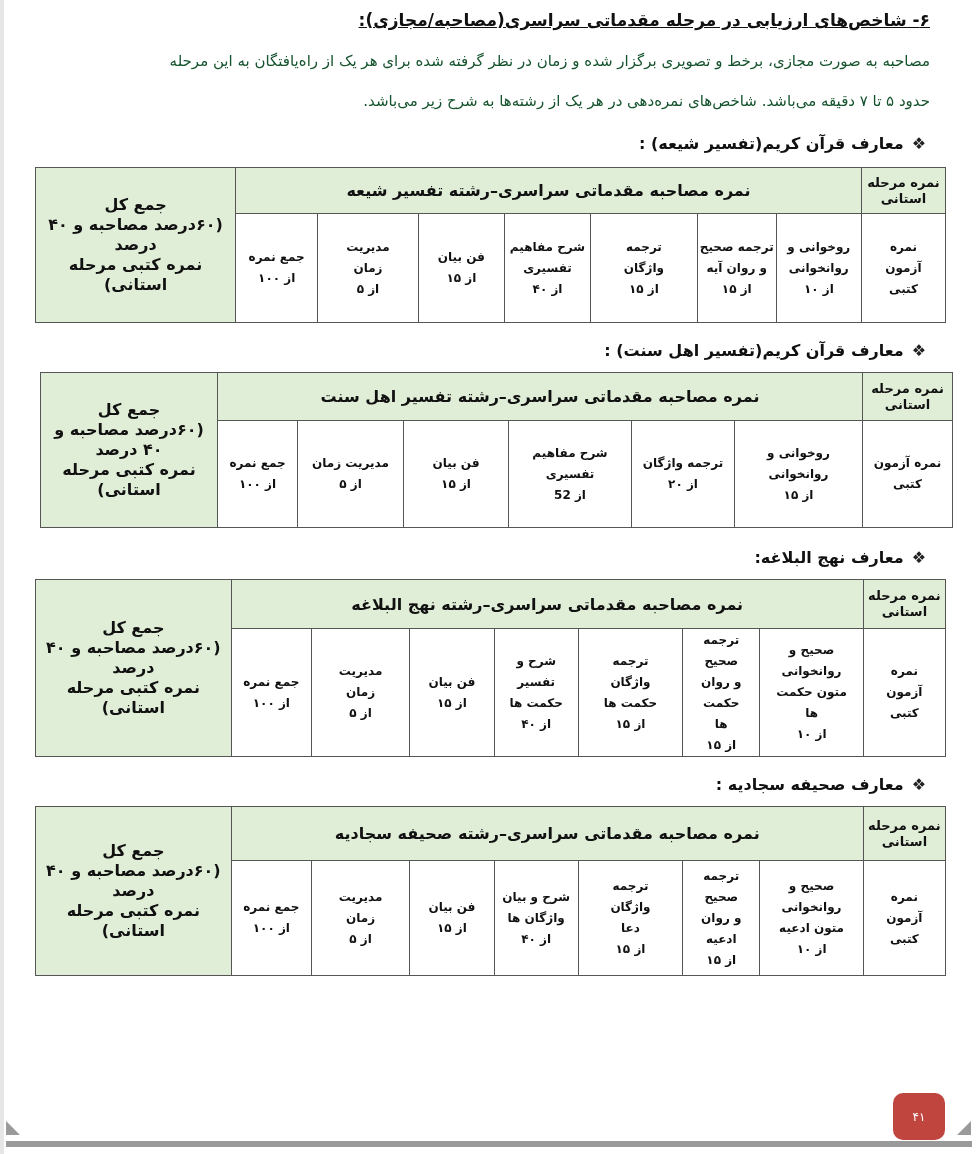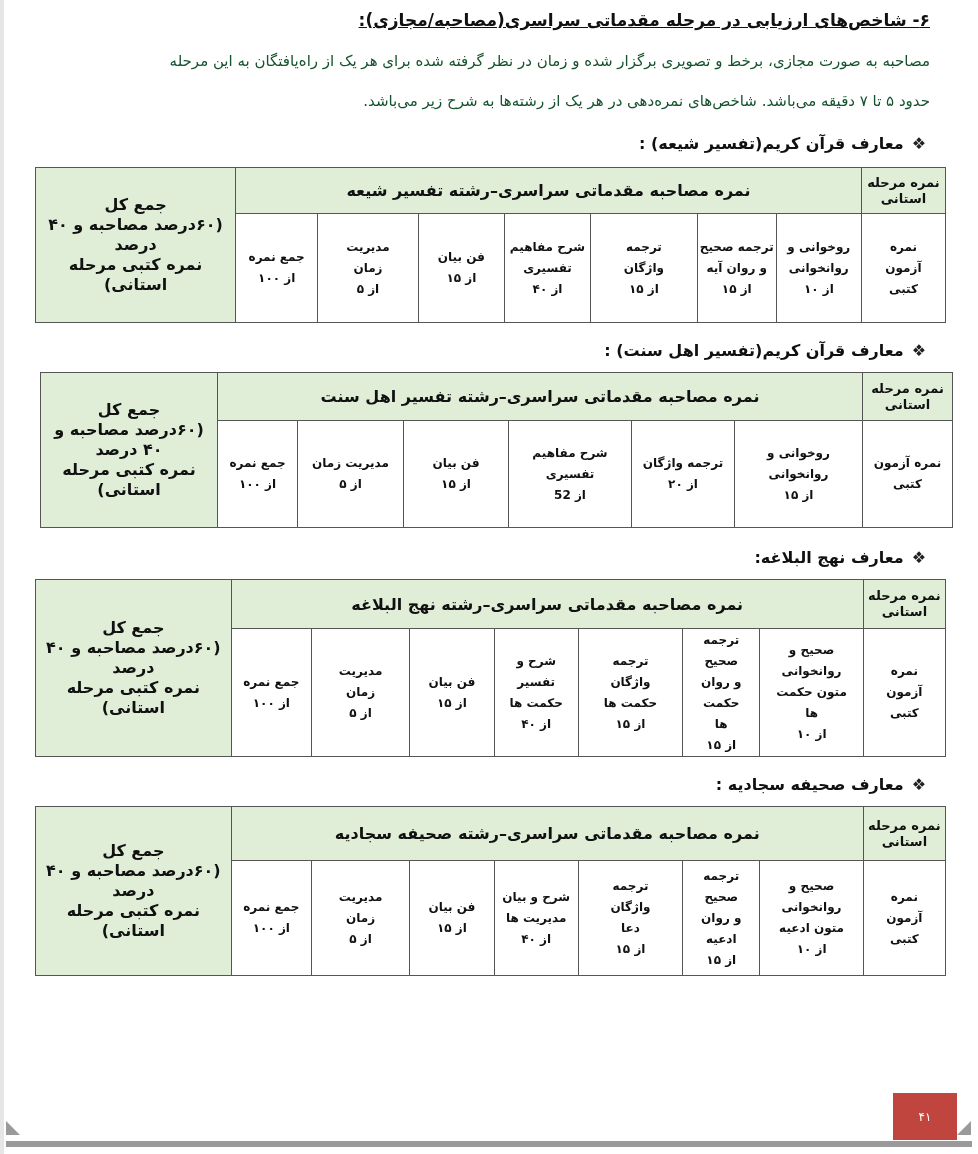--- a/index.html
+++ b/index.html
@@ -27,22 +27,22 @@
   }
   table.grade td {
     border:1.5px solid #555; text-align:center; vertical-align:middle; padding:0 2px;
     font-size:12px; line-height:21px;
   }
   table.grade td.green { background:#e0eed8; }
   table.grade td.phase { font-size:13px; line-height:16px; }
   table.grade td.title { font-size:16px; }
   table.grade td.total { font-size:16px; line-height:20px;margin-top:35px; }
   .pagebox {
-    position:absolute; left:893px; top:1093px; width:64px; height:47px; background:#c0453e;
-    color:#fff; font-size:12px; display:flex; align-items:center; justify-content:center;
+    position:absolute; left:893px; top:1093px; width:52px; height:47px; background:#c0453e;
+    color:#fff; font-size:12px; display:flex; align-items:center; justify-content:center;border-radius:10px;
   }
   .bottom-bar { position:absolute; left:6px; top:1141px; width:966px; height:6px; background:#9a9a9a; }
   .corner-left {
     position:absolute; left:6px; top:1121px; width:0; height:0;
     border-left:14px solid #9a9a9a; border-top:14px solid transparent;
   }
   .corner-right {
     position:absolute; left:957px; top:1121px; width:0; height:0;
     border-right:14px solid #9a9a9a; border-top:14px solid transparent;
   }
@@ -315,21 +315,21 @@
           <span class="cell-line">از ۱۵</span>
         </td>
     <td>
           <span class="cell-line">ترجمه</span>
           <span class="cell-line">واژگان</span>
           <span class="cell-line">دعا</span>
           <span class="cell-line">از ۱۵</span>
         </td>
     <td>
           <span class="cell-line">شرح و بیان</span>
-          <span class="cell-line">مدیریت ها</span>
+          <span class="cell-line">واژگان ها</span>
           <span class="cell-line">از ۴۰</span>
         </td>
     <td>
           <span class="cell-line">فن بیان</span>
           <span class="cell-line">از ۱۵</span>
         </td>
     <td>
           <span class="cell-line">مدیریت</span>
           <span class="cell-line">زمان</span>
           <span class="cell-line">از ۵</span>

